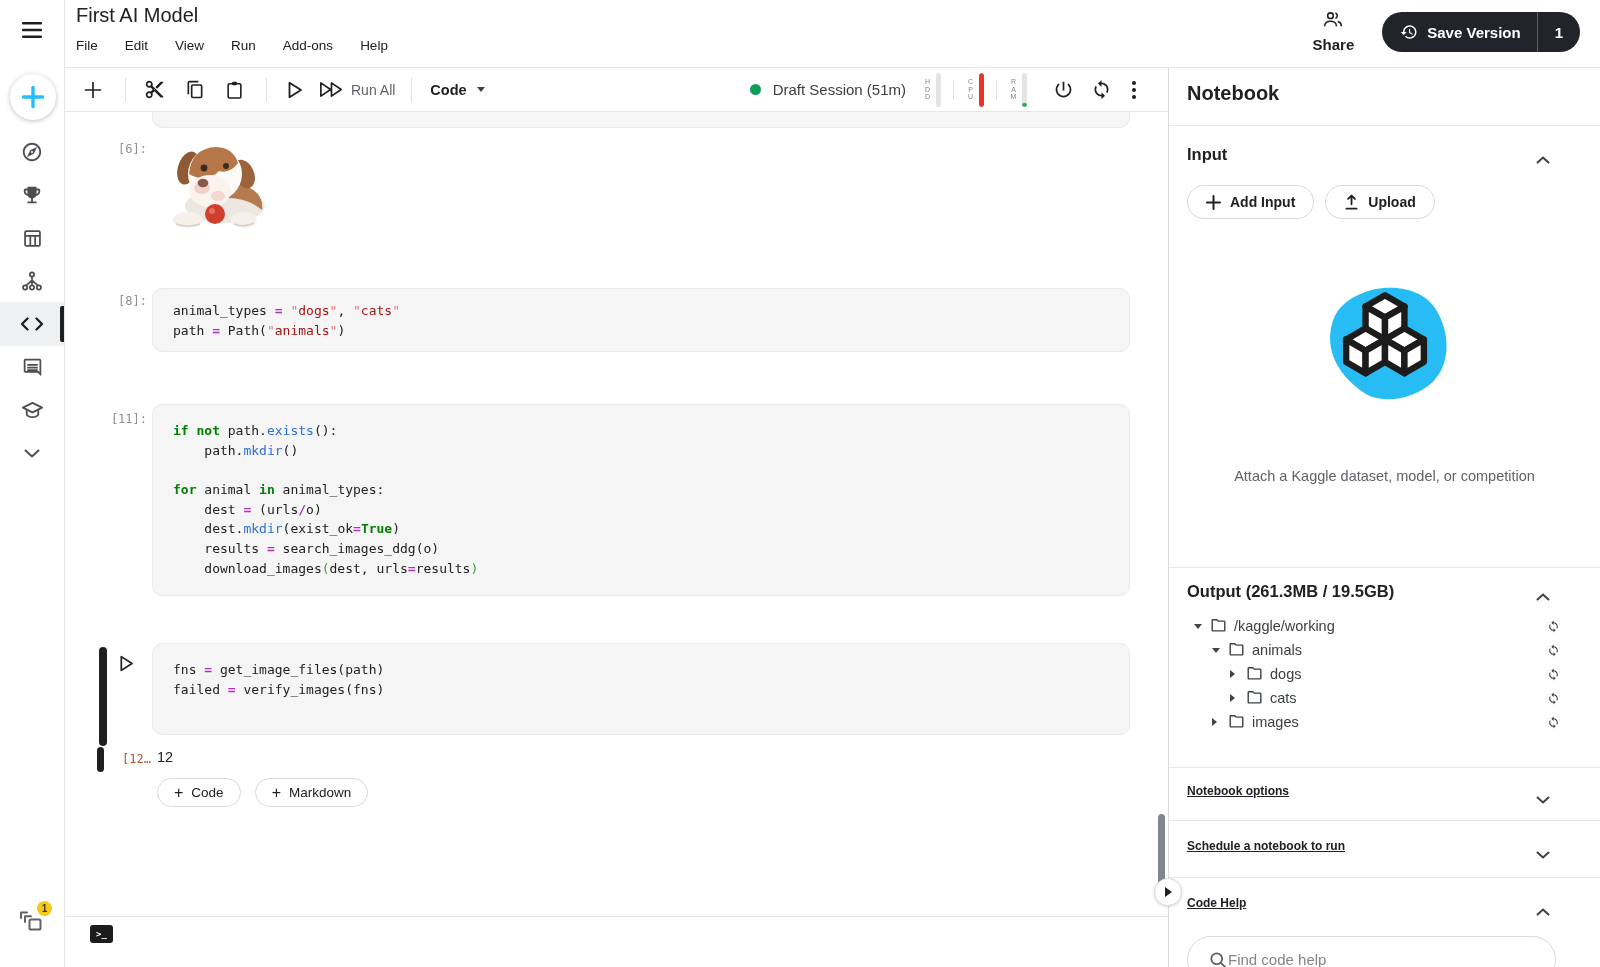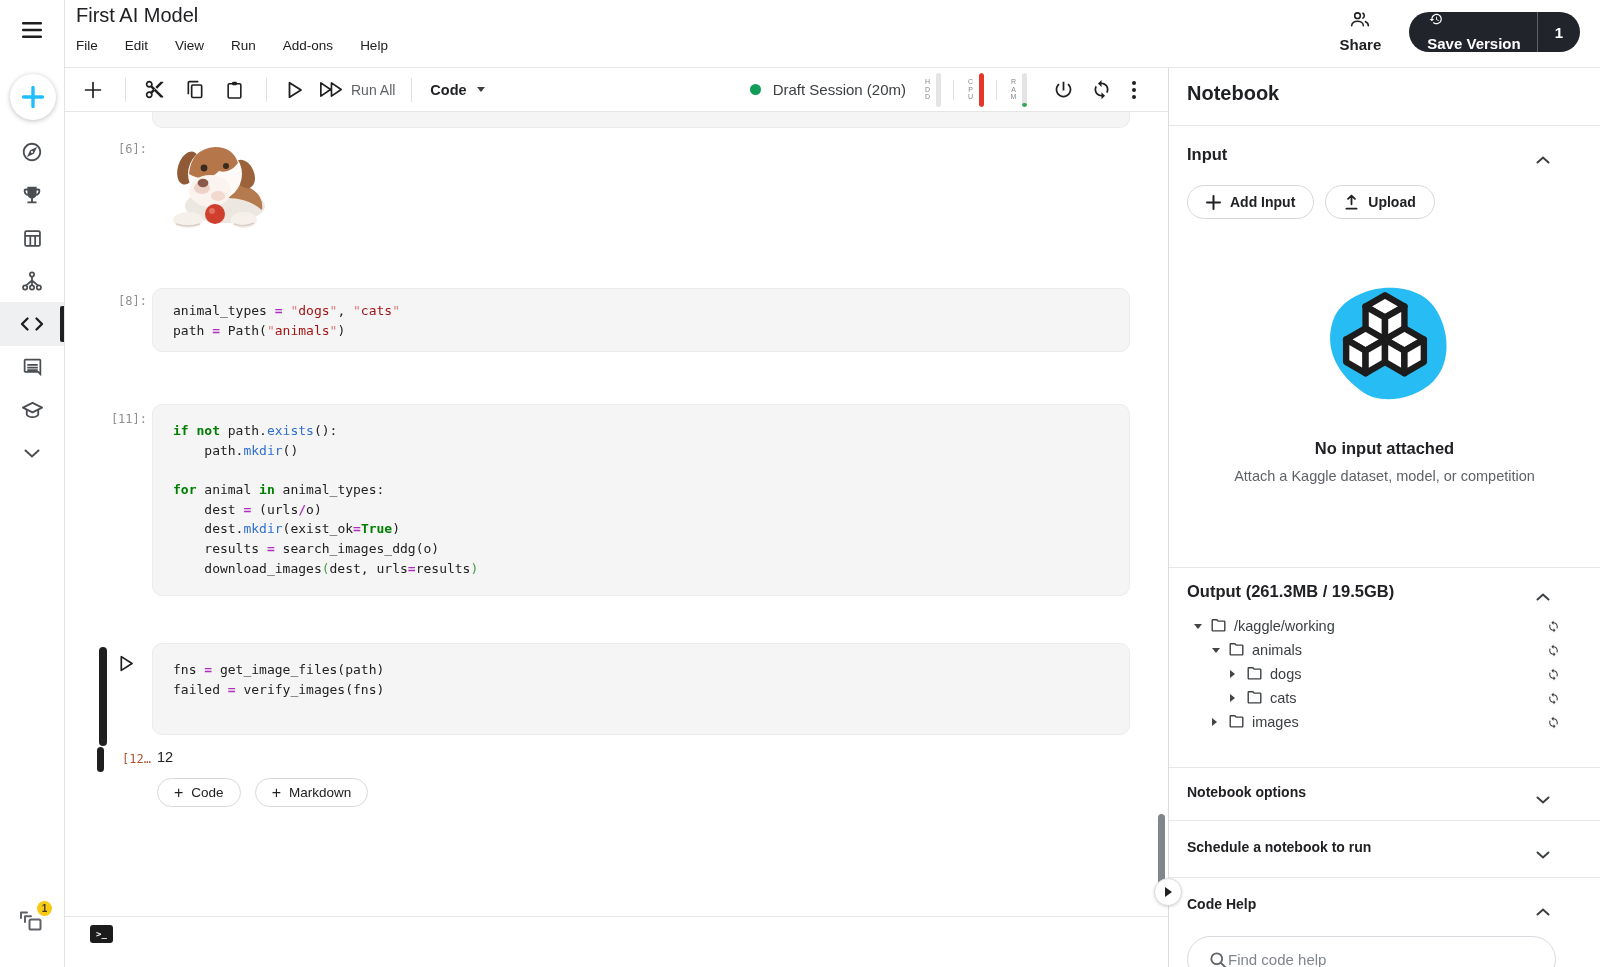--- a/index.html
+++ b/index.html
@@ -16,21 +16,21 @@
   .badge { position:absolute; top:-7px; right:-7px; min-width:15px; height:15px; border-radius:8px; background:#f6c915; color:#41382a; font-size:10px; font-weight:bold; display:flex; align-items:center; justify-content:center; padding:0 3px; }
 
   
   .app-header { position:absolute; left:65px; top:0; right:0; height:68px; background:#fff; border-bottom:1px solid #e6e6e6; z-index:20; }
   .nb-title { position:absolute; left:11px; top:4px; font-size:20px; font-weight:500; color:#202124; }
   .menubar { position:absolute; left:11px; top:38px; display:flex; gap:27px; }
   .menubar .menu-item { font-size:13.5px; color:#202124; cursor:pointer; }
   .header-right { position:absolute; right:20px; top:12px; height:40px; display:flex; align-items:center; gap:28px; }
   .share-btn { display:flex; align-items:center; gap:9px; font-size:15px; font-weight:700; color:#202124; background:none; border:none; cursor:pointer; font-family:inherit;flex-direction:column; }
   .save-pill { display:flex; align-items:stretch; height:40px; background:#21242b; border-radius:21px; color:#fff; overflow:hidden; cursor:pointer; }
-  .save-main { display:flex; gap:9px; padding:0 16px 0 18px; font-size:15px; font-weight:700;flex-direction:column; }
+  .save-main { display:flex; align-items:center; gap:9px; padding:0 16px 0 18px; font-size:15px; font-weight:700; }
   .save-divider { width:1px; background:rgba(255,255,255,.28); }
   .save-count { display:flex; align-items:center; justify-content:center; padding:0 17px; font-size:15px; font-weight:700; }
 
   
   .toolbar { position:absolute; left:65px; top:68px; width:1103px; height:44px; background:#fff; border-bottom:1px solid #e6e6e6; display:flex; align-items:center; z-index:10; }
   .tbtn { background:none; border:none; cursor:pointer; display:flex; align-items:center; justify-content:center; padding:0; }
   .tb-div { width:1px; height:24px; background:#e0e0e0; }
   .runall-label { font-size:14px; color:#5f6368; margin-left:8px; }
   .cell-type { display:flex; align-items:center; gap:10px; cursor:pointer; }
   .cell-type .ct-label { font-size:14.5px; font-weight:700; color:#202124; }
@@ -83,21 +83,21 @@
   .empty-title { position:absolute; left:0; right:0; top:371px; text-align:center; font-size:16.5px; font-weight:700; }
   .empty-caption { position:absolute; left:0; right:0; top:400px; text-align:center; font-size:14.5px; color:#5f6368; }
   .tree { position:absolute; left:0; right:0; top:546px; }
   .tree-row { position:relative; height:24px; display:flex; align-items:center; cursor:pointer; }
   .tree-caret { width:16px; display:flex; align-items:center; justify-content:flex-start; }
   .tree-name { font-size:14.5px; color:#3c4043; margin-left:7px; }
   .tree-sync { position:absolute; right:40px; top:5px; cursor:pointer; }
   .caret-exp { width:0; height:0; border-left:4.5px solid transparent; border-right:4.5px solid transparent; border-top:5.5px solid #444; }
   .caret-col { width:0; height:0; border-top:4.5px solid transparent; border-bottom:4.5px solid transparent; border-left:5.5px solid #444; }
   .acc-row { position:absolute; left:0; right:0; cursor:pointer; }
-  .acc-row .acc-label { position:absolute; left:18px; font-size:14px; font-weight:700; }
+  .acc-row .acc-label { position:absolute; left:18px; font-size:12px; font-weight:700;text-decoration:underline; }
   .acc-row .sec-chevron { top:auto; }
   .search-pill { position:absolute; left:18px; right:44px; top:868px; height:47px; border:1.5px solid #d7dade; border-radius:24px; display:flex; align-items:center; padding:0 10px 0 20px; background:#fff; }
   .search-pill input { border:none; outline:none; font-size:15px; color:#3c4043; font-family:inherit; flex:1; background:transparent; }
   .search-pill input::placeholder { color:#80868b; }
 </style>
 </head>
 <body>
 
 <div class="screen">
 
@@ -250,21 +250,21 @@
     <div class="tb-div" style="margin-left:16px"></div>
     <div class="cell-type" style="margin-left:18px">
       <span class="ct-label">Code</span>
       <span class="caret-down"></span>
     </div>
 
     <div style="flex:1"></div>
 
     <div class="session">
       <span class="session-dot" id="session-dot" style="background: rgb(15, 157, 88);"></span>
-      <span class="session-label">Draft Session (20m)</span>
+      <span class="session-label">Draft Session (51m)</span>
     </div>
     <div class="meter" style="margin-left:17px">
       <span class="meter-letters">H
 D
 D</span>
       <span class="meter-bar"></span>
     </div>
     <div class="tb-div" style="margin-left:12px;height:20px"></div>
     <div class="meter" style="margin-left:12px">
       <span class="meter-letters">C
@@ -429,21 +429,20 @@
           <path d="M60 32.9 L77 23.1 L77 42.8 L60 52.6 Z"></path>
           <path d="M43 42.3 L60 52.1 L43 61.9 L26 52.1 Z"></path>
           <path d="M26 52.1 L43 61.9 L43 81.6 L26 71.8 Z"></path>
           <path d="M43 61.9 L60 52.1 L60 71.8 L43 81.6 Z"></path>
           <path d="M77 42.3 L94 52.1 L77 61.9 L60 52.1 Z"></path>
           <path d="M60 52.1 L77 61.9 L77 81.6 L60 71.8 Z"></path>
           <path d="M77 61.9 L94 52.1 L94 71.8 L77 81.6 Z"></path>
         </g>
       </svg>
     </div>
-    <div class="empty-title">No input attached</div>
     <div class="empty-caption">Attach a Kaggle dataset, model, or competition</div>
 
     <div class="p-div" style="top:499px"></div>
 
     <div class="sec-header" style="top:510px">
       <span class="sec-label">Output (261.3MB / 19.5GB)</span>
       <span class="sec-chevron">
         <svg width="14" height="8" viewBox="0 0 14 8" fill="none" stroke="#3c4043" stroke-width="2" stroke-linecap="round">
             <path d="M1.5 6.5L7 1.5l5.5 5"></path>
           </svg>

